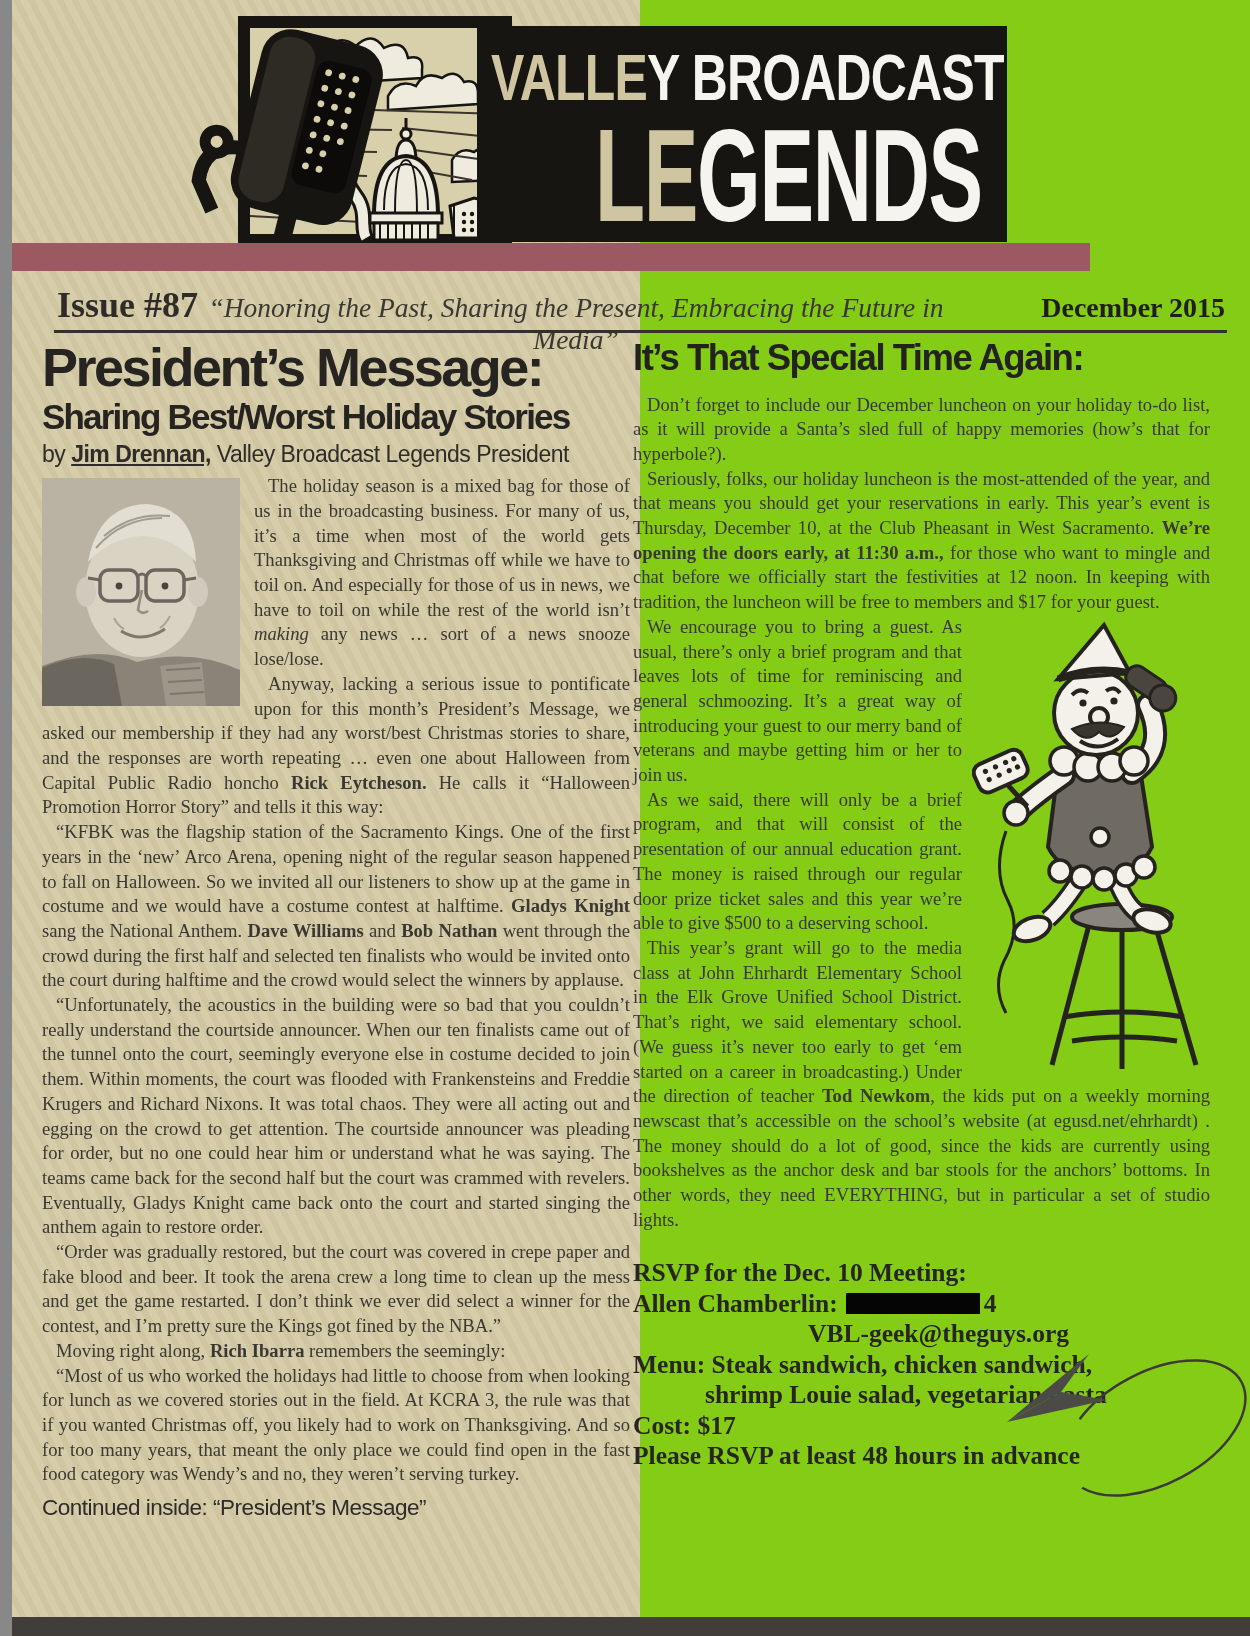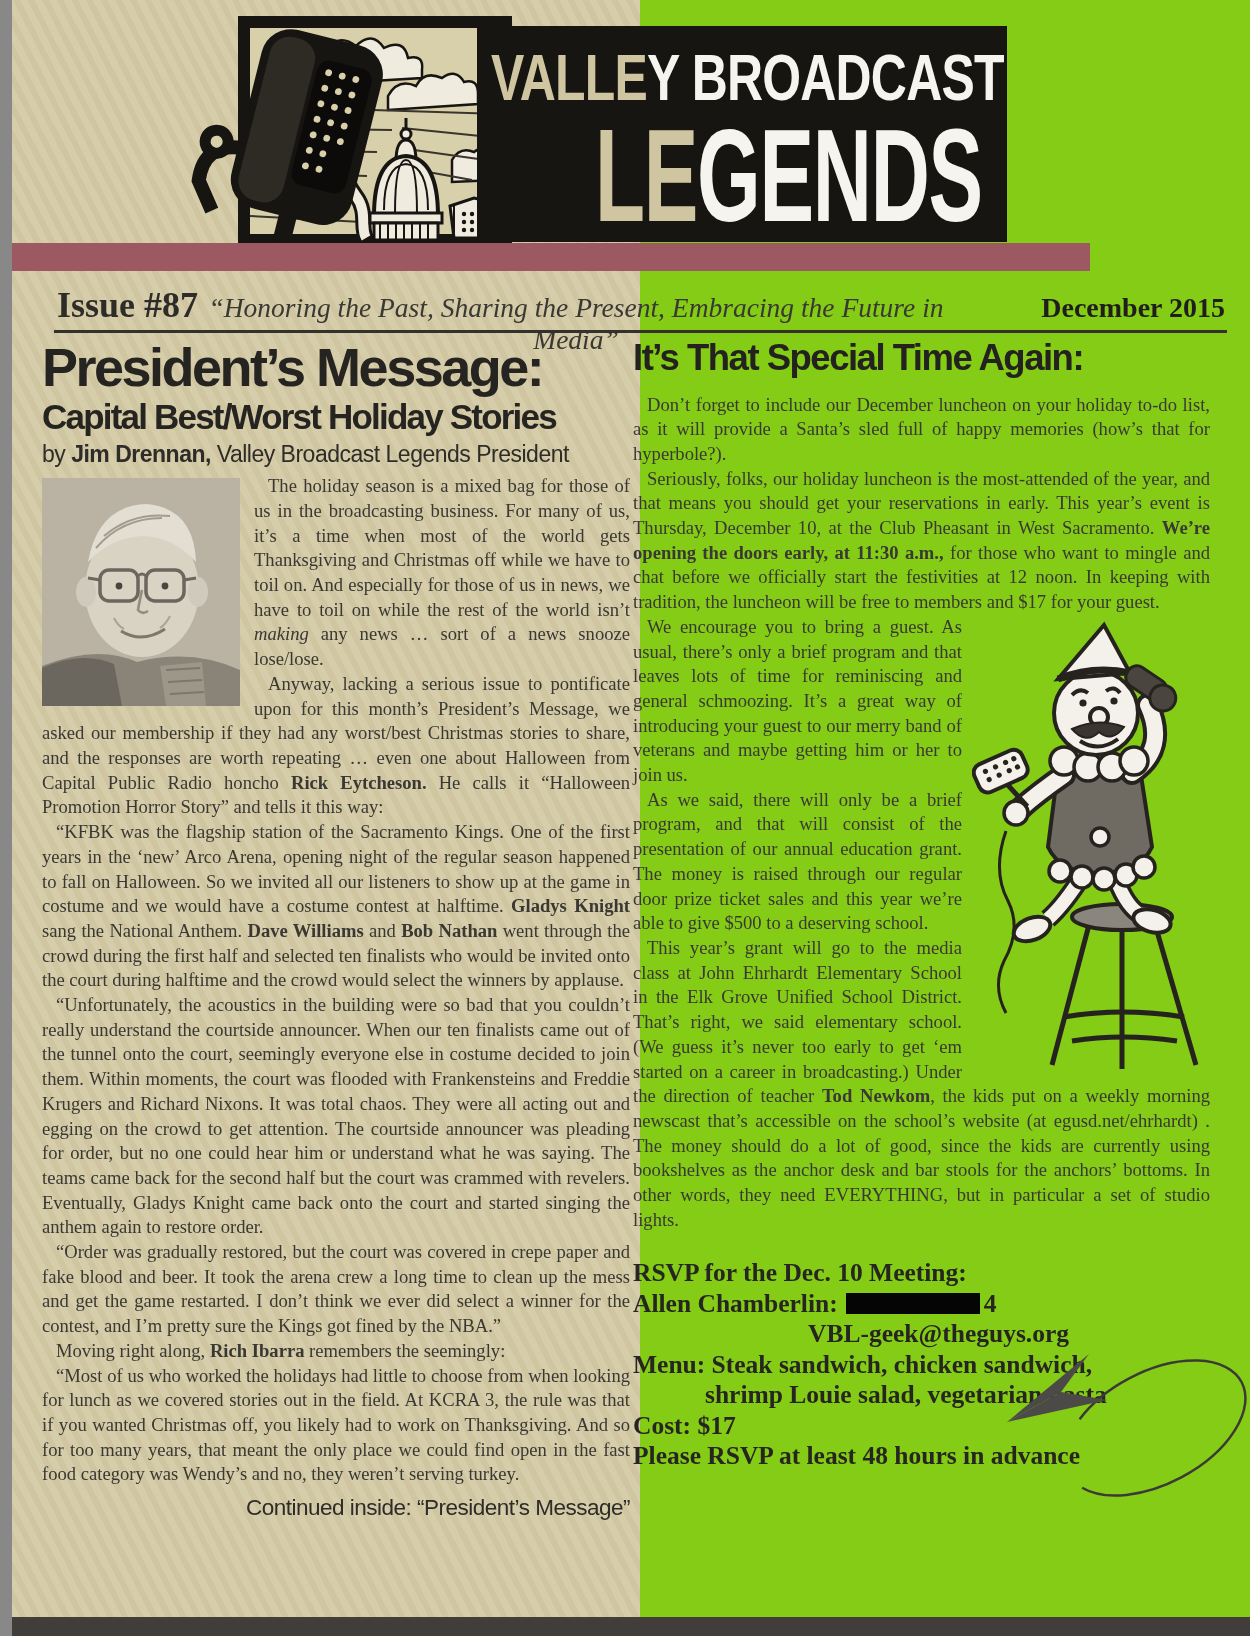--- a/index.html
+++ b/index.html
@@ -28,29 +28,29 @@
   .rule{position:absolute;left:42px;top:330px;width:1173px;height:3px;background:#33312c;}
 
   
   .col-left{position:absolute;left:30px;top:340px;width:588px;color:#3a3833;}
   .col-right{position:absolute;left:621px;top:336px;width:577px;color:#3a3833;}
   .hl1{font-family:"Liberation Sans",sans-serif;font-weight:bold;font-size:54px;letter-spacing:-2.5px;
        color:#262420;margin:0;line-height:1.02;}
   .hl2{font-family:"Liberation Sans",sans-serif;font-weight:bold;font-size:35px;letter-spacing:-1.8px;
        color:#262420;margin:2px 0 0;line-height:1.12;}
   .byline{font-family:"Liberation Sans",sans-serif;font-size:23px;margin:5px 0 6px;color:#2e2c28;letter-spacing:-.5px;}
-  .byline .bold{font-weight:bold;}
+  .byline .bold{font-weight:bold;text-decoration:underline;}
   .hr1{font-family:"Liberation Sans",sans-serif;font-weight:bold;font-size:36.5px;letter-spacing:-1.5px;
        color:#24221f;margin:0;line-height:1.22;}
   .body-text p{margin:0;text-indent:14px;text-align:justify;font-size:18.6px;line-height:24.7px;}
   .body-text .b{font-weight:bold;}
   .body-text .i{font-style:italic;}
   .photo-wrap{float:left;width:198px;height:228px;margin:4px 14px 4px 0;}
   .clown-wrap{float:right;width:238px;height:452px;margin:6px 0 4px 10px;}
-  .continued{text-align:right;font-family:"Liberation Sans",sans-serif;font-size:22.5px;color:#2e2c28;
+  .continued{font-family:"Liberation Sans",sans-serif;font-size:22.5px;color:#2e2c28;
              margin-top:8px;letter-spacing:-.5px;}
 
   
   .rsvp{margin-top:26px;font-weight:bold;font-size:25.5px;line-height:30.5px;color:#27251f;}
   .rsvp div{white-space:nowrap;}
   .ind-email{padding-left:175px;}
   .ind-menu{padding-left:72px;}
   .redact{display:inline-block;width:134px;height:21px;background:#050505;vertical-align:-2px;margin:0 4px 0 8px;}
 
   .annotation{position:absolute;left:983px;top:1334px;width:267px;height:170px;z-index:5;}
@@ -157,21 +157,21 @@
 
   <div class="issue-row">
     <span class="issue">Issue #87</span>
     <span class="motto">“Honoring the Past, Sharing the Present, Embracing the Future in Media”</span>
     <span class="date">December 2015</span>
   </div>
   <div class="rule"></div>
 
   <div class="col-left">
     <h1 class="hl1">President’s Message:</h1>
-    <h2 class="hl2">Capital Best/Worst Holiday Stories</h2>
+    <h2 class="hl2">Sharing Best/Worst Holiday Stories</h2>
     <div class="byline"><span>by </span><span class="bold">Jim Drennan,</span><span> Valley Broadcast Legends President</span></div>
     <div class="body-text">
       <div class="photo-wrap">
         <svg width="198" height="228" viewBox="0 0 198 228">
           <rect width="198" height="228" fill="#b3ac9d"></rect>
           <rect width="198" height="228" fill="#c4bdae" opacity=".45"></rect>
           <path d="M0,228 V188 Q55,166 95,184 Q150,170 198,192 V228 Z" fill="#8a8478"></path>
           <path d="M0,228 V190 Q40,172 72,186 L80,228 Z" fill="#6b665e"></path>
           <path d="M118,188 l6,40 40,0 -4,-44 Z" fill="#9d978a"></path>
           <path d="M124,192 l34,-2 M126,204 l34,-2 M128,216 l34,-2" stroke="#7d776c" stroke-width="2" fill="none"></path>

